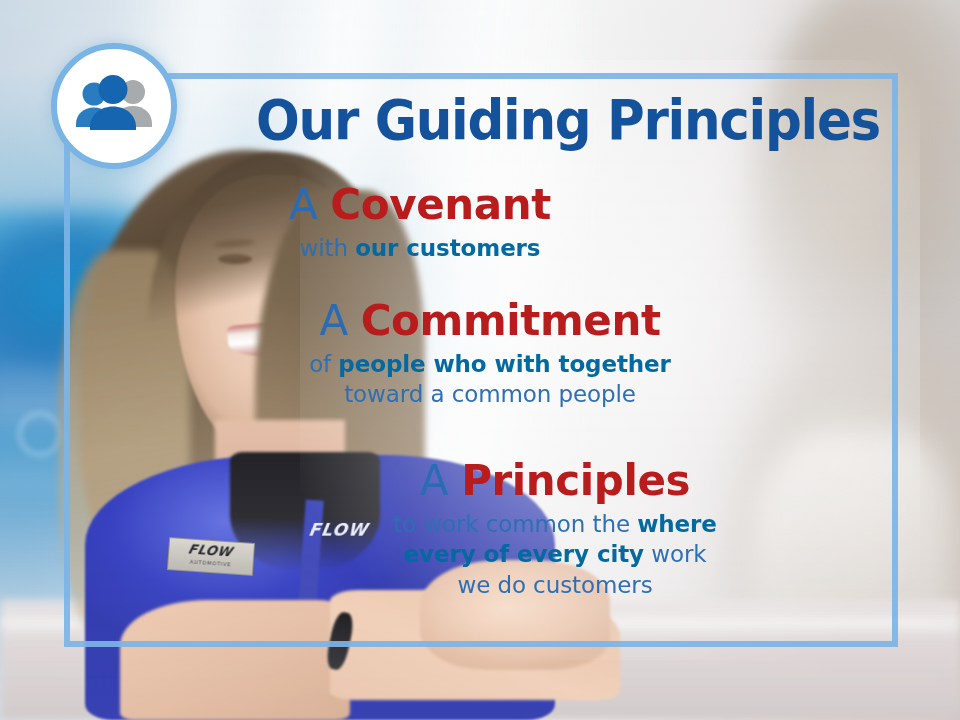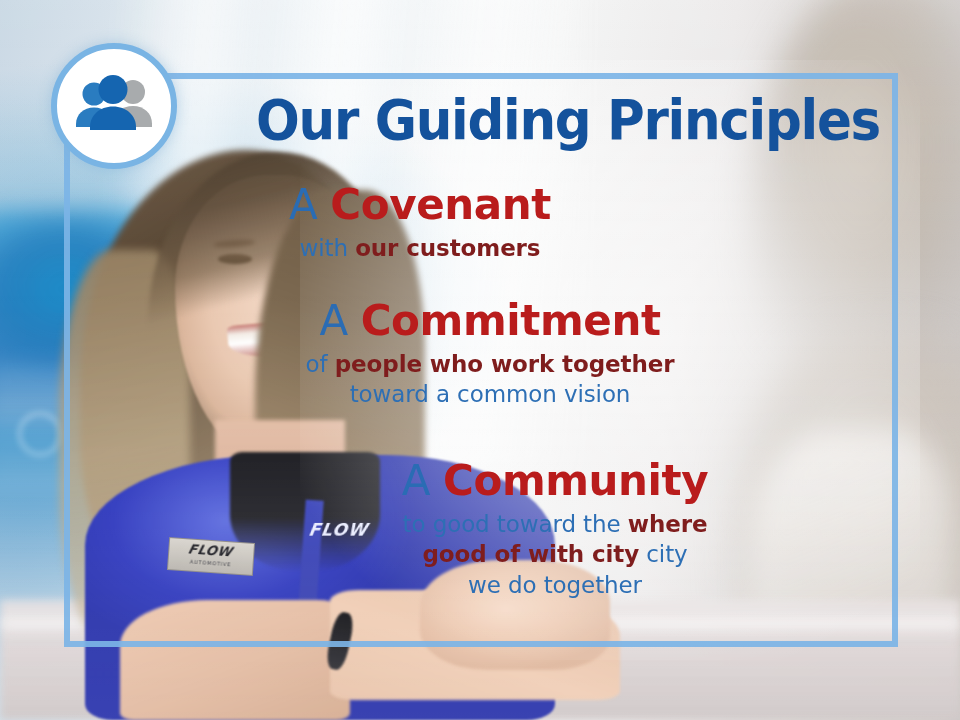--- a/index.html
+++ b/index.html
@@ -276,21 +276,21 @@
 
   .p-sub{
     text-align:center;
     font-size:23px;
     line-height:1.32;
     color:#2d6fb5;
     font-weight:normal;
     margin-top:6px;
     letter-spacing:-.1px;
   }
-  .p-sub b{ font-weight:bold; color:#7f1d1d; }
+  .p-sub b{ font-weight:bold; color:#0369a1; }
 
   
   #block-covenant { left:-60px; top:184px; }
   #block-community{ left:10px;  top:300px; }
   #block-commitment{left:75px;  top:460px; }
 </style>
 </head>
 <body>
 
 <div id="stage">
@@ -368,39 +368,39 @@
         </div>
       </div>
     </div>
 
     <div class="principle" id="block-community">
       <div class="p-head">
         <span>A </span><span class="kw">Commitment</span>
       </div>
       <div class="p-sub">
         <div>
-          <span>of </span><b>people who work together</b>
-        </div>
-        <div>
-          <span>toward a common vision</span>
+          <span>of </span><b>people who with together</b>
+        </div>
+        <div>
+          <span>toward a common people</span>
         </div>
       </div>
     </div>
 
     <div class="principle" id="block-commitment">
       <div class="p-head">
-        <span>A </span><span class="kw">Community</span>
+        <span>A </span><span class="kw">Principles</span>
       </div>
       <div class="p-sub">
         <div>
-          <span>to good toward the </span><b>where</b>
-        </div>
-        <div>
-          <b>good of with city</b><span> city</span>
-        </div>
-        <div>
-          <span>we do together</span>
+          <span>to work common the </span><b>where</b>
+        </div>
+        <div>
+          <b>every of every city</b><span> work</span>
+        </div>
+        <div>
+          <span>we do customers</span>
         </div>
       </div>
     </div>
 
   </div>
 </div>
 
 </body></html>

